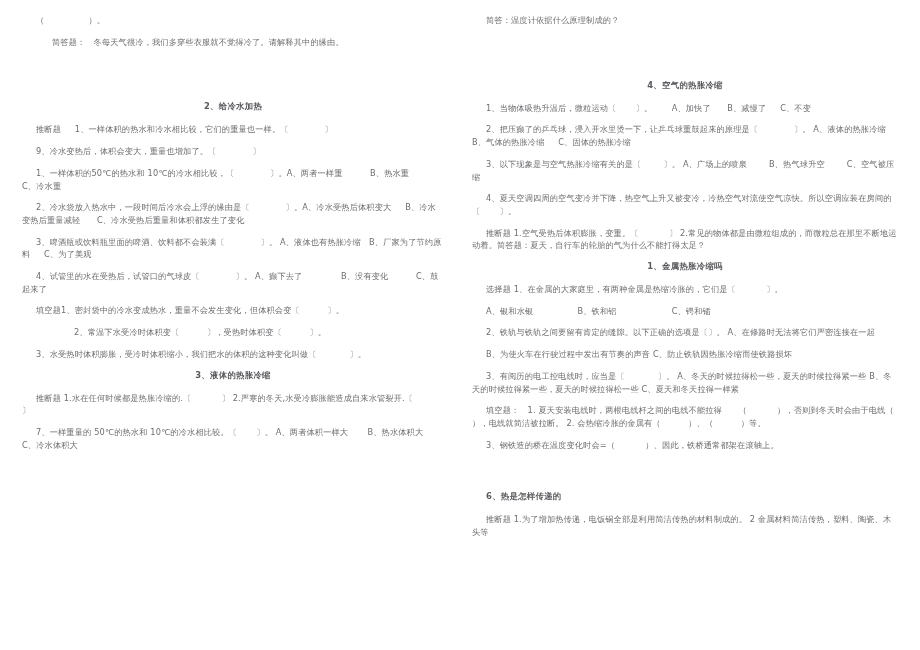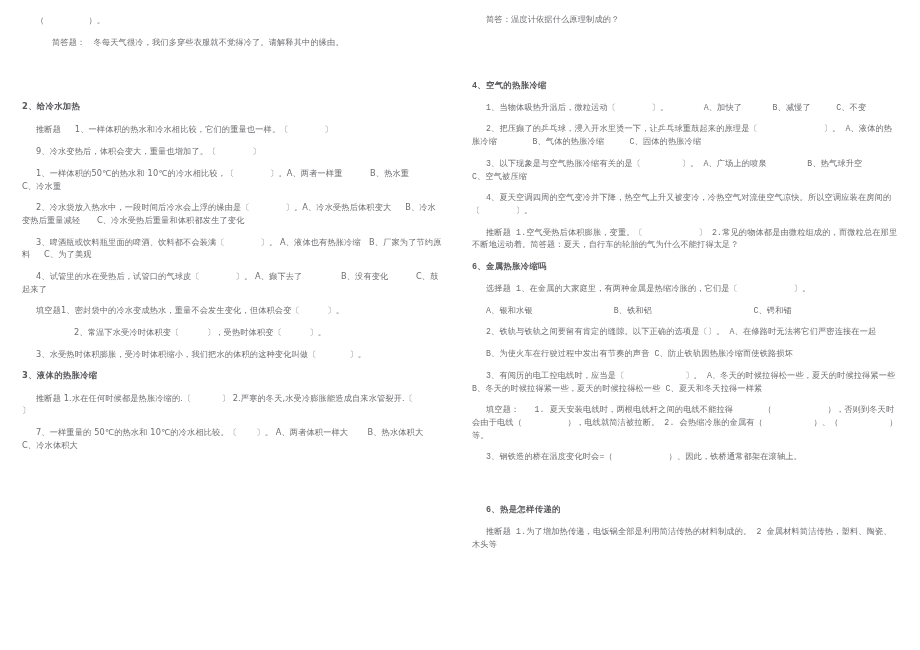--- a/index.html
+++ b/index.html
@@ -29,42 +29,42 @@
     width: 892px;
     height: 600px;
     align-items: flex-start;
   }
   .col {
     width: 446px;
     box-sizing: border-box;
     padding: 0 8px;
   }
   .col-left { padding-right: 16px; }
-  .col-right { padding-left: 12px; font-family: Liberation Mono, monospace; }
+  .col-right { padding-left: 12px; }
 
   
   .line {
     font-size: 8.2px;
     line-height: 1.55;
     letter-spacing: 0.15px;
     color: #6e6e72;
     margin: 0 0 9px 0;
     text-align: left;
     word-break: break-all;
     white-space: pre-wrap;
   }
   .line.indent { text-indent: 14px; }
   .line.indent2 { text-indent: 30px; }
   .line.indent3 { text-indent: 52px; }
 
   .heading {
     font-size: 8.4px;
     font-weight: bold;
     color: #59595e;
-    text-align: left;
+    text-align: center;
     margin: 0 0 11px 0;
     letter-spacing: 0.3px;
   }
   .heading.left {
     text-align: left;
     text-indent: 14px;
     margin-top: 40px;
   }
   .spacer-lg { height: 44px; }
 </style>
@@ -95,21 +95,21 @@
 
     <div class="col col-right">
       <p class="line indent">简答：温度计依据什么原理制成的？</p>
       <div class="spacer-lg"></div>
       <p class="heading">4、空气的热胀冷缩</p>
       <p class="line indent">1、当物体吸热升温后，微粒运动〔       〕。       A、加快了      B、减慢了     C、不变</p>
       <p class="line indent">2、把压癫了的乒乓球，浸入开水里烫一下，让乒乓球重鼓起来的原理是〔             〕。 A、液体的热胀冷缩       B、气体的热胀冷缩     C、固体的热胀冷缩</p>
       <p class="line indent">3、以下现象是与空气热胀冷缩有关的是〔        〕。 A、广场上的喷泉        B、热气球升空        C、空气被压缩</p>
       <p class="line indent">4、夏天空调四周的空气变冷并下降，热空气上升又被变冷，冷热空气对流使空气凉快。所以空调应装在房间的〔       〕。</p>
       <p class="line indent">推断题 1.空气受热后体积膨胀，变重。〔           〕 2.常见的物体都是由微粒组成的，而微粒总在那里不断地运动着。简答题：夏天，自行车的轮胎的气为什么不能打得太足？</p>
-      <p class="heading">6、金属热胀冷缩吗</p>
+      <p class="heading">1、金属热胀冷缩吗</p>
       <p class="line indent">选择题 1、在金属的大家庭里，有两种金属是热缩冷胀的，它们是〔           〕。</p>
       <p class="line indent">A、银和水银                B、铁和铝                    C、锷和锸</p>
       <p class="line indent">2、铁轨与铁轨之间要留有肯定的缝隙。以下正确的选项是〔〕。 A、在修路时无法将它们严密连接在一起</p>
       <p class="line indent">B、为使火车在行驶过程中发出有节奏的声音 C、防止铁轨因热胀冷缩而使铁路损坏</p>
       <p class="line indent">3、有阅历的电工控电线时，应当是〔            〕。 A、冬天的时候拉得松一些，夏天的时候拉得紧一些 B、冬天的时候拉得紧一些，夏天的时候拉得松一些 C、夏天和冬天拉得一样紧</p>
       <p class="line indent">填空题：   1. 夏天安装电线时，两根电线杆之间的电线不能拉得      （           ），否则到冬天时会由于电线（         ），电线就简洁被拉断。 2. 会热缩冷胀的金属有（          ）、（          ）等。</p>
       <p class="line indent">3、钢铁造的桥在温度变化时会=（           ）、因此，铁桥通常都架在滚轴上。</p>
       <p class="heading left">6、热是怎样传递的</p>
       <p class="line indent">推断题 1.为了增加热传递，电饭锅全部是利用简洁传热的材料制成的。 2 金属材料简洁传热，塑料、陶瓷、木头等</p>
     </div>

